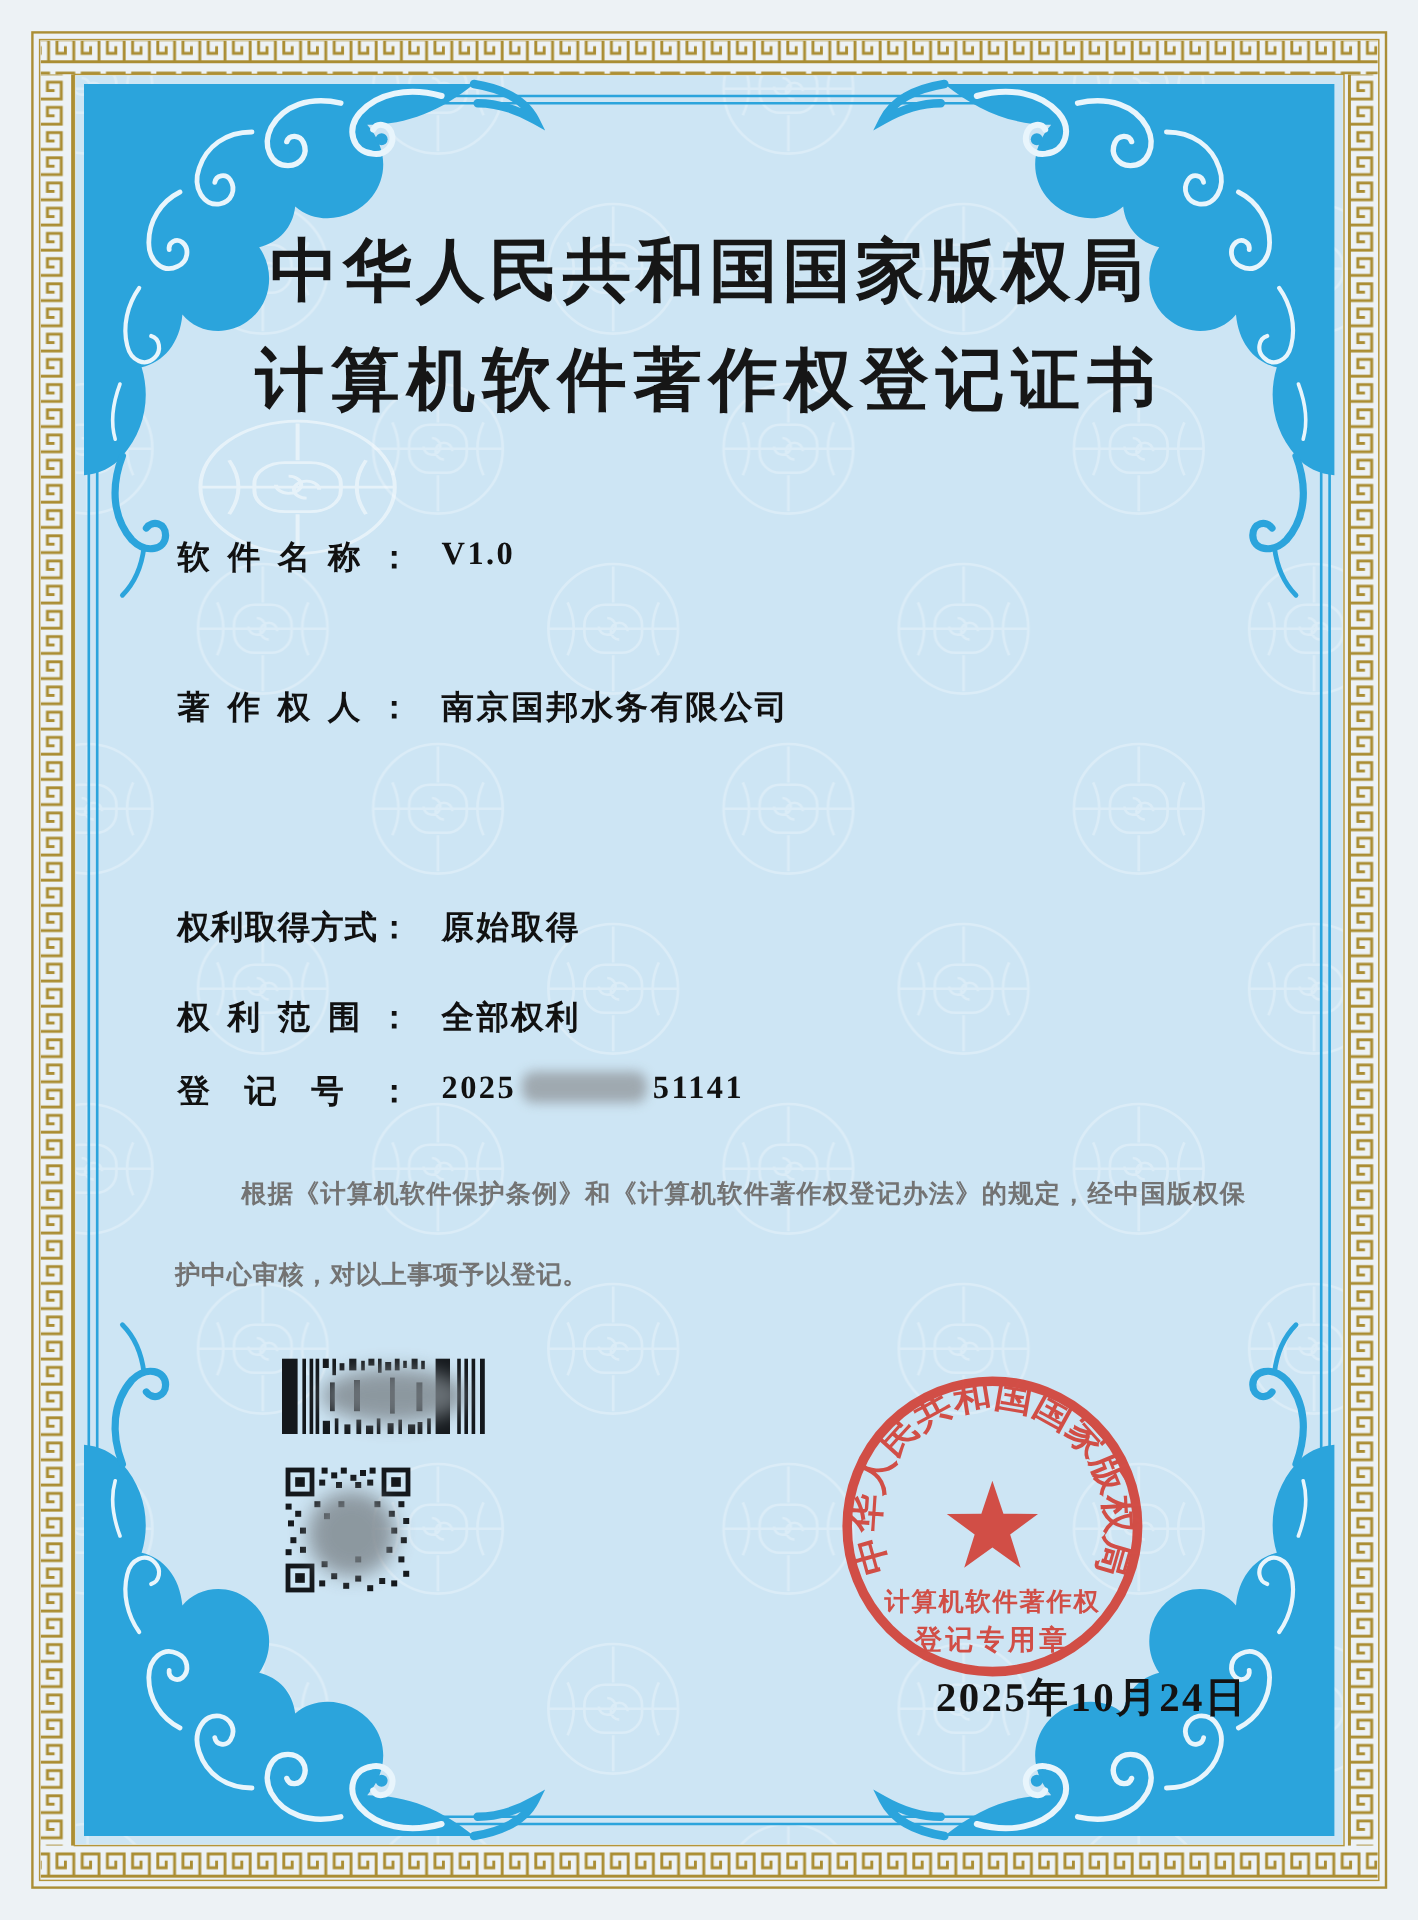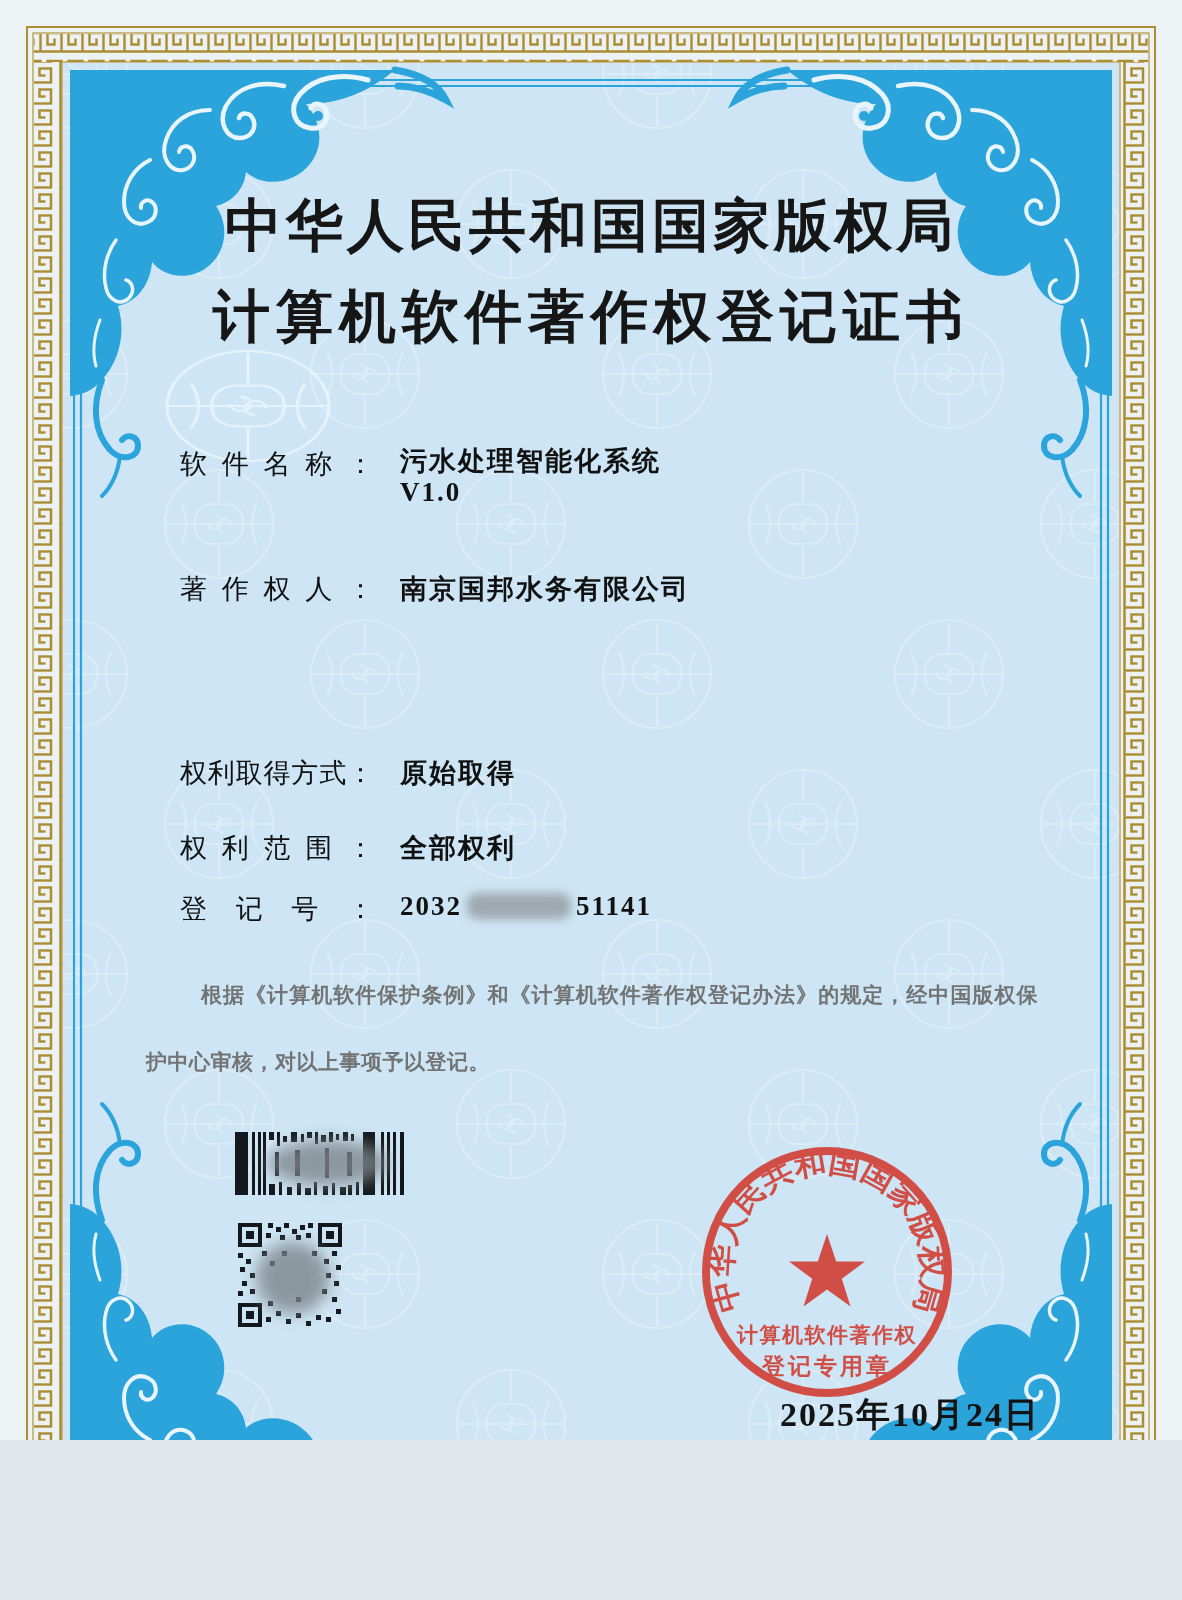--- a/index.html
+++ b/index.html
@@ -2,42 +2,42 @@
 <html><head>
 <meta charset="utf-8">
 <style>
   html,body{margin:0;padding:0;}
   body{
     width:1182px;height:1600px;
     font-family:"Liberation Serif","DejaVu Serif",serif;
     background:#dfe7ec;
   }
   .page{
-    position:relative;width:1182px;height:1440px;overflow:hidden;
+    position:relative;width:1182px;height:1600px;overflow:hidden;
     background:#edf2f5;color:#141414;
   }
   .deco{position:absolute;left:0;top:0;}
   
   .t1,.t2{
     position:absolute;left:70px;width:1042px;text-align:center;
     font-weight:900;color:#161616;white-space:nowrap;
   }
   .t1{top:188px;font-size:57px;letter-spacing:4px;}
   .t2{top:263px;font-size:57px;letter-spacing:6px;margin-top:16px;}
   
   .certno{
     position:absolute;top:366px;right:142px;
     font-size:25px;font-weight:700;letter-spacing:1px;white-space:nowrap;
   }
   .certno .sp{display:inline-block;width:26px;}
   
   .row{position:absolute;left:148px;font-size:27px;color:#111;white-space:nowrap;}
   .lbl{
-    display:inline-block;width:194px;font-weight:400;
-    text-align:justify;text-align-last:justify;vertical-align:top;margin-left:32px;
+    display:inline-block;width:194px;font-weight:700;
+    text-align:justify;text-align-last:justify;vertical-align:top;
   }
   .val{display:inline-block;margin-left:26px;font-weight:600;letter-spacing:2px;vertical-align:top;}
   .vline{display:block;line-height:31px;}
   
   .redact{
     display:inline-block;background:#99a1a7;border-radius:10px;
     filter:blur(5px);opacity:.88;vertical-align:-4px;
   }
   .redact-cert{width:62px;height:25px;margin:0 3px;}
   .redact-reg{width:104px;height:26px;margin:0 5px;}
@@ -139,37 +139,37 @@
       <rect x="33" y="33" width="1116" height="1534" fill="none" stroke="#b49539" stroke-width="1.2"></rect>
       <rect x="62" y="62" width="1058" height="1476" fill="none" stroke="#b49539" stroke-width="1.2"></rect>
     </g>
   </svg>
 
   <div class="t1">中华人民共和国国家版权局</div>
   <div class="t2">计算机软件著作权登记证书</div>
 
 
   <div class="row" style="top:446px">
-    <span class="lbl">软件名称：</span><span class="val"><span class="vline">污水处理智能化系统</span><span class="vline">V1.0</span></span>
+    <span class="lbl">软件名称：</span><span class="val"><span class="vline">V1.0</span></span>
   </div>
 
   <div class="row" style="top:755px">
     <span class="lbl">权利取得方式：</span><span class="val">原始取得</span>
   </div>
 
   <div class="row" style="top:571px">
     <span class="lbl">著作权人：</span><span class="val">南京国邦水务有限公司</span>
   </div>
 
   <div class="row" style="top:830px">
     <span class="lbl">权利范围：</span><span class="val">全部权利</span>
   </div>
 
   <div class="row" style="top:891px">
-    <span class="lbl">登记号：</span><span class="val"><span>2032</span><span class="redact redact-reg"></span><span>51141</span></span>
+    <span class="lbl">登记号：</span><span class="val"><span>2025</span><span class="redact redact-reg"></span><span>51141</span></span>
   </div>
 
   <div class="para">根据《计算机软件保护条例》和《计算机软件著作权登记办法》的规定，经中国版权保护中心审核，对以上事项予以登记。</div>
 
   <svg class="codes" style="left:235px;top:1132px" width="172" height="63" viewBox="0 0 172 63" xmlns="http://www.w3.org/2000/svg">
     <g fill="#14181c">
       <rect x="0" y="0" width="13" height="63"></rect>
       <rect x="17" y="0" width="3" height="63"></rect>
         <rect x="23" y="0" width="3" height="63"></rect>
         <rect x="28" y="0" width="3" height="63"></rect>

